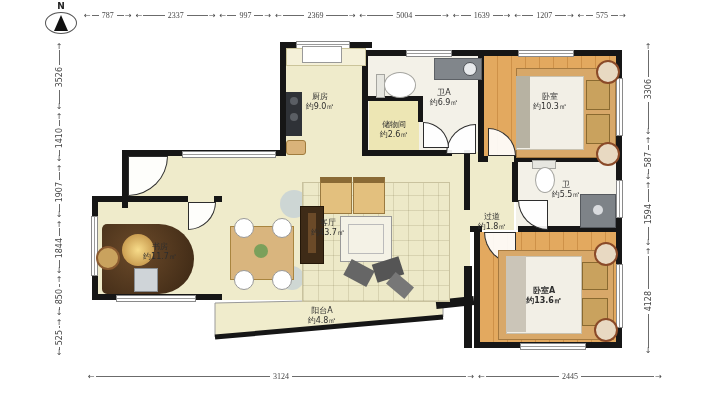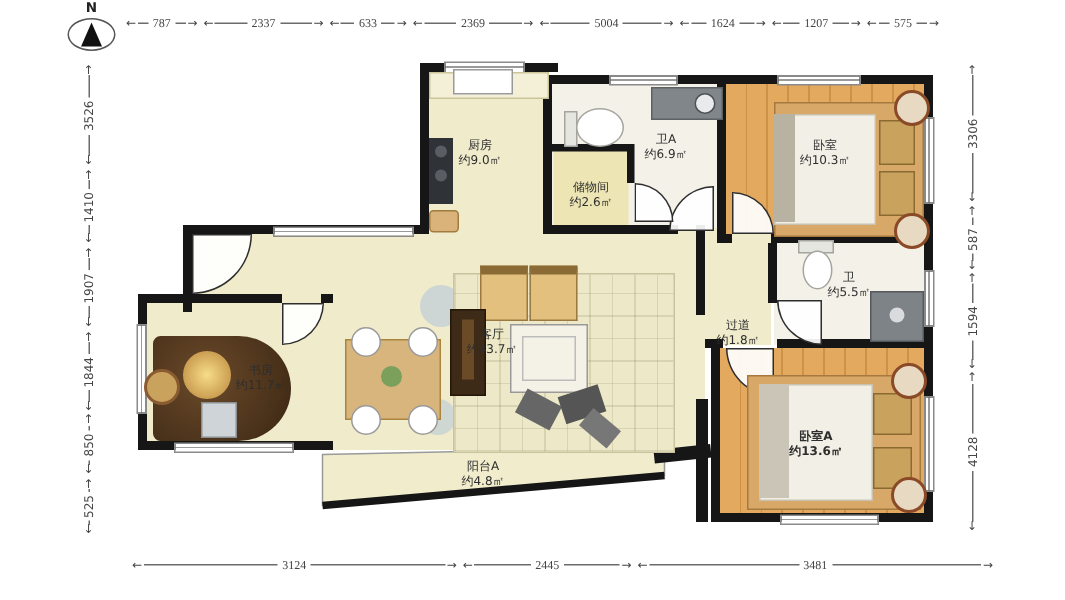--- a/index.html
+++ b/index.html
@@ -63,36 +63,36 @@
       <span class="lb">787</span>
       <i class="ln"></i>
     </div>
   <div class="seg-h" style="flex-grow:2337">
       <i class="ln"></i>
       <span class="lb">2337</span>
       <i class="ln"></i>
     </div>
   <div class="seg-h" style="flex-grow:997">
       <i class="ln"></i>
-      <span class="lb">633</span>
+      <span class="lb">997</span>
       <i class="ln"></i>
     </div>
   <div class="seg-h" style="flex-grow:2369">
       <i class="ln"></i>
       <span class="lb">2369</span>
       <i class="ln"></i>
     </div>
   <div class="seg-h" style="flex-grow:2862">
       <i class="ln"></i>
       <span class="lb">5004</span>
       <i class="ln"></i>
     </div>
   <div class="seg-h" style="flex-grow:1102">
       <i class="ln"></i>
-      <span class="lb">1624</span>
+      <span class="lb">1639</span>
       <i class="ln"></i>
     </div>
   <div class="seg-h" style="flex-grow:1207">
       <i class="ln"></i>
       <span class="lb">1207</span>
       <i class="ln"></i>
     </div>
   <div class="seg-h" style="flex-grow:812">
       <i class="ln"></i>
       <span class="lb">575</span>
@@ -102,25 +102,20 @@
 
 <div class="abs dimchain-h" style="left:88px;top:372px;width:574px;">
   <div class="seg-h" style="flex-grow:3124">
       <i class="ln"></i>
       <span class="lb">3124</span>
       <i class="ln"></i>
     </div>
   <div class="seg-h" style="flex-grow:1312">
       <i class="ln"></i>
       <span class="lb">2445</span>
-      <i class="ln"></i>
-    </div>
-  <div class="seg-h" style="flex-grow:3481">
-      <i class="ln"></i>
-      <span class="lb">3481</span>
       <i class="ln"></i>
     </div>
 </div>
 
 <div class="abs dimchain-v" style="left:52px;top:44px;height:312px;width:14px;">
   <div class="seg-v" style="flex-grow:3526">
       <i class="ln"></i>
       <span class="lb">3526</span>
       <i class="ln"></i>
     </div>
@@ -319,21 +314,21 @@
       <span>约5.5㎡</span>
     </div>
   <div class="rlabel" style="left:404px;top:182px;">
       <span>过道</span>
       <span>约1.8㎡</span>
     </div>
   <div class="rlabel" style="left:240px;top:188px;">
       <span>客厅</span>
       <span>约43.7㎡</span>
     </div>
-  <div class="rlabel" style="left:86px;top:212px;">
+  <div class="rlabel" style="left:72px;top:212px;">
       <span>书房</span>
       <span>约11.7㎡</span>
     </div>
   <div class="rlabel" style="left:456px;top:256px;font-weight:bold;">
       <span>卧室A</span>
       <span>约13.6㎡</span>
     </div>
   <div class="rlabel" style="left:234px;top:276px;text-align:center;">
       <span>阳台A</span>
       <span>约4.8㎡</span>

